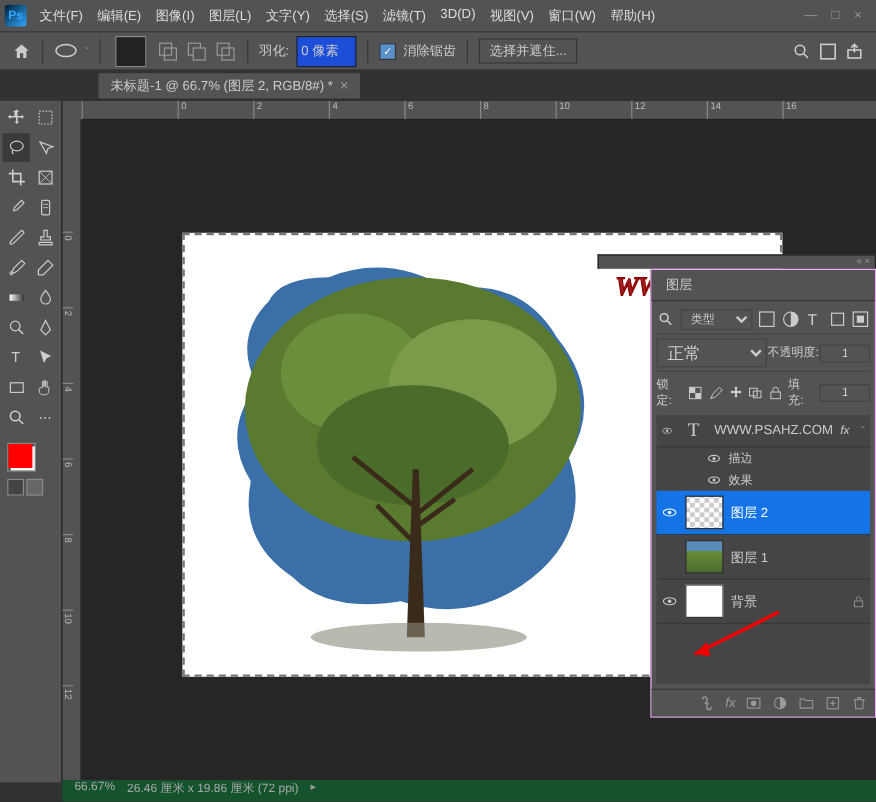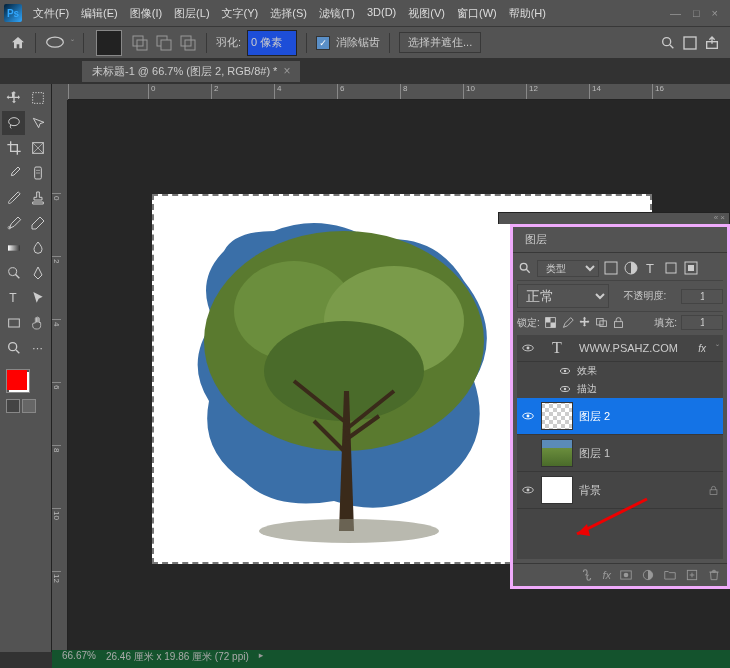--- a/index.html
+++ b/index.html
@@ -36,21 +36,21 @@
 .canvas-area{flex:1;background:#262626;position:relative;overflow:hidden}
 .ruler-h{position:absolute;top:0;left:16px;right:0;height:16px;background:#535353;border-bottom:1px solid #222;display:flex;font-size:8px;color:#bbb}
 .ruler-h span{position:relative;width:63px;border-left:1px solid #888;padding-left:2px}
 .ruler-v{position:absolute;top:16px;left:0;width:16px;bottom:0;background:#535353;border-right:1px solid #222}
 .ruler-v span{display:block;height:63px;border-top:1px solid #888;font-size:8px;color:#bbb;writing-mode:vertical-lr;padding-top:2px}
 .corner{position:absolute;top:0;left:0;width:16px;height:16px;background:#535353}
 .canvas{position:absolute;left:100px;top:110px;width:500px;height:370px;background:#fff;border:2px dashed #777}
 .canvas-content{width:100%;height:100%;position:relative;overflow:hidden}
 .tree-img{position:absolute;left:10px;top:-5px;width:360px;height:370px}
 .watermark{position:absolute;right:25px;top:30px;color:#a02020;font-size:22px;font-weight:bold;font-style:italic;-webkit-text-stroke:1px #8b0000;letter-spacing:-1px;font-family:serif}
-.right-panel{position:absolute;right:0;top:140px;width:220px;background:#535353;border:3px solid #f0abfc}
+.right-panel{position:absolute;right:0;top:140px;width:188px;background:#535353;border:1px solid #f0abfc}
 .panel-tab{padding:5px 12px;background:#535353;border-bottom:1px solid #383838;font-size:11px}
 .panel-content{padding:4px}
 .filter-row{display:flex;align-items:flex-start;gap:4px;padding:3px 0}
 .filter-row svg{width:16px;height:16px;fill:#ccc}
 .type-sel{background:#535353;border:1px solid #444;color:#ccc;font-size:10px;padding:1px 4px;width:62px}
 .mode-row{display:flex;align-items:center;justify-content:space-between;padding:3px 0;border-top:1px solid #444}
 .mode-sel{background:#535353;border:1px solid #444;color:#ccc;font-size:14px;padding:2px 4px;width:92px}
 .opacity-lbl{font-size:10px}
 .opacity-val{background:#535353;border:1px solid #444;color:#ccc;font-size:10px;width:42px;padding:1px 18px;text-align:right}
 .lock-row{display:flex;align-items:center;gap:4px;padding:3px 0;border-top:1px solid #444;font-size:10px}
@@ -415,28 +415,28 @@
             <span style="width:32px;text-align:center;font-size:16px;font-family:serif">T</span>
             <span>WWW.PSAHZ.COM</span>
             <span class="fx-badge">fx</span>
             <span class="chevron">ˇ</span>
           </div>
           <div class="fx-row">
             <svg class="eye" viewBox="0 0 24 24" style="width:12px;height:12px">
                 <ellipse cx="12" cy="12" rx="9" ry="5" fill="none" stroke="#ccc" stroke-width="2"></ellipse>
                 <circle cx="12" cy="12" r="2.5" fill="#ccc"></circle>
               </svg>
-            <span>效果</span>
+            <span>描边</span>
           </div>
           <div class="fx-row">
             <svg class="eye" viewBox="0 0 24 24" style="width:12px;height:12px">
                 <ellipse cx="12" cy="12" rx="9" ry="5" fill="none" stroke="#ccc" stroke-width="2"></ellipse>
                 <circle cx="12" cy="12" r="2.5" fill="#ccc"></circle>
               </svg>
-            <span>描边</span>
+            <span>效果</span>
           </div>
           <div class="layer active">
             <svg class="eye" viewBox="0 0 24 24">
                 <ellipse cx="12" cy="12" rx="9" ry="5" fill="none" stroke="#fff" stroke-width="1.5"></ellipse>
                 <circle cx="12" cy="12" r="2.5" fill="#fff"></circle>
               </svg>
             <div class="layer-thumb transparent"></div>
             <span>图层 2</span>
           </div>
           <div class="layer">

